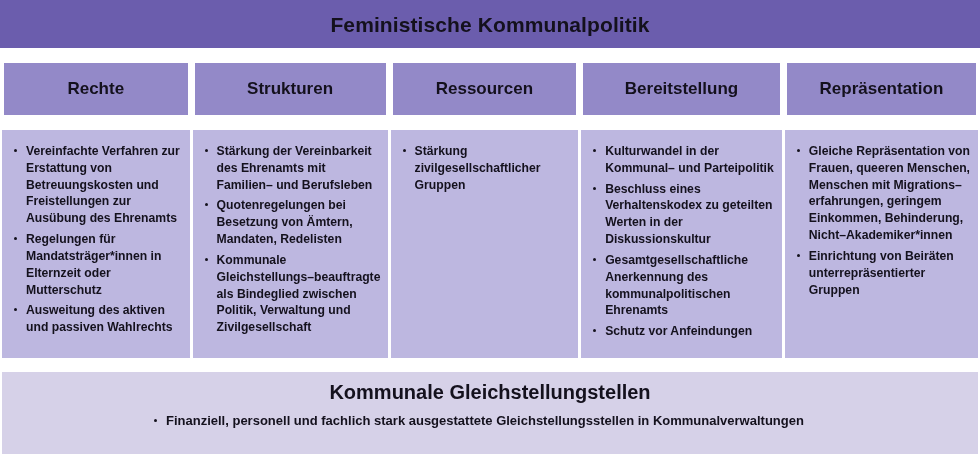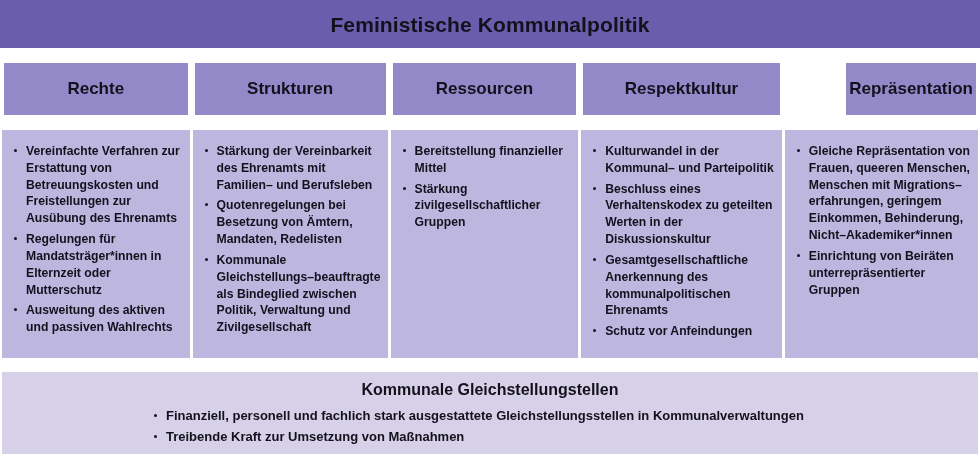--- a/index.html
+++ b/index.html
@@ -56,21 +56,21 @@
     display: flex;
     flex-direction: column;
     flex: 1 1 0;
     min-width: 0;
   }
   
   .column.c0 { flex-grow: 1.00; }
   .column.c1 { flex-grow: 1.04; }
   .column.c2 { flex-grow: 1.00; }
   .column.c3 { flex-grow: 1.07; }
-  .column.c4 { flex-grow: 1.03; align-items: flex-end; }
+  .column.c4 { flex-grow: 1.03; }
 
   .column-header {
     background: #9389c8;
     height: 52px;
     display: flex;
     align-items: center;
     justify-content: center;
     flex: 0 0 52px;
     margin: 0 2px;
   }
@@ -125,21 +125,21 @@
   .footer {
     flex: 0 0 82px;
     height: 82px;
     background: #d6d1e8;
     margin: 14px 2px 0 2px;
     padding: 8px 10px 6px 10px;
     box-sizing: border-box;
   }
   .footer-title {
     text-align: center;
-    font-size: 16px;
+    font-size: 20px;
     font-weight: 700;
     color: #14111d;
     line-height: 1.2;
     margin-bottom: 6px;
   }
   ul.footer-bullets {
     list-style: none;
     margin: 8px;
     padding: 0 0 0 128px;
   }
@@ -199,29 +199,28 @@
         </ul>
       </div>
     </div>
 
     <div class="column c2">
       <div class="column-header">
         <span class="header-label">Ressourcen</span>
       </div>
       <div class="column-card">
         <ul class="bullets">
-          <li>Bereitstellung finanzieller Mittel</li>
           <li>Stärkung zivilgesellschaftlicher Gruppen</li>
         </ul>
       </div>
     </div>
 
     <div class="column c3">
       <div class="column-header">
-        <span class="header-label">Respektkultur</span>
+        <span class="header-label">Bereitstellung</span>
       </div>
       <div class="column-card">
         <ul class="bullets">
           <li>Kulturwandel in der Kommunal– und Parteipolitik</li>
           <li>Beschluss eines Verhaltenskodex zu geteilten Werten in der Diskussionskultur</li>
           <li>Gesamtgesellschaftliche Anerkennung des kommunalpolitischen Ehrenamts</li>
           <li>Schutz vor Anfeindungen</li>
         </ul>
       </div>
     </div>
@@ -237,17 +236,16 @@
         </ul>
       </div>
     </div>
 
   </div>
 
   <div class="footer">
     <div class="footer-title">Kommunale Gleichstellungstellen</div>
     <ul class="footer-bullets">
       <li>Finanziell, personell und fachlich stark ausgestattete Gleichstellungsstellen in Kommunalverwaltungen</li>
-      <li>Treibende Kraft zur Umsetzung von Maßnahmen</li>
     </ul>
   </div>
 
 </div>
 
 </body></html>

